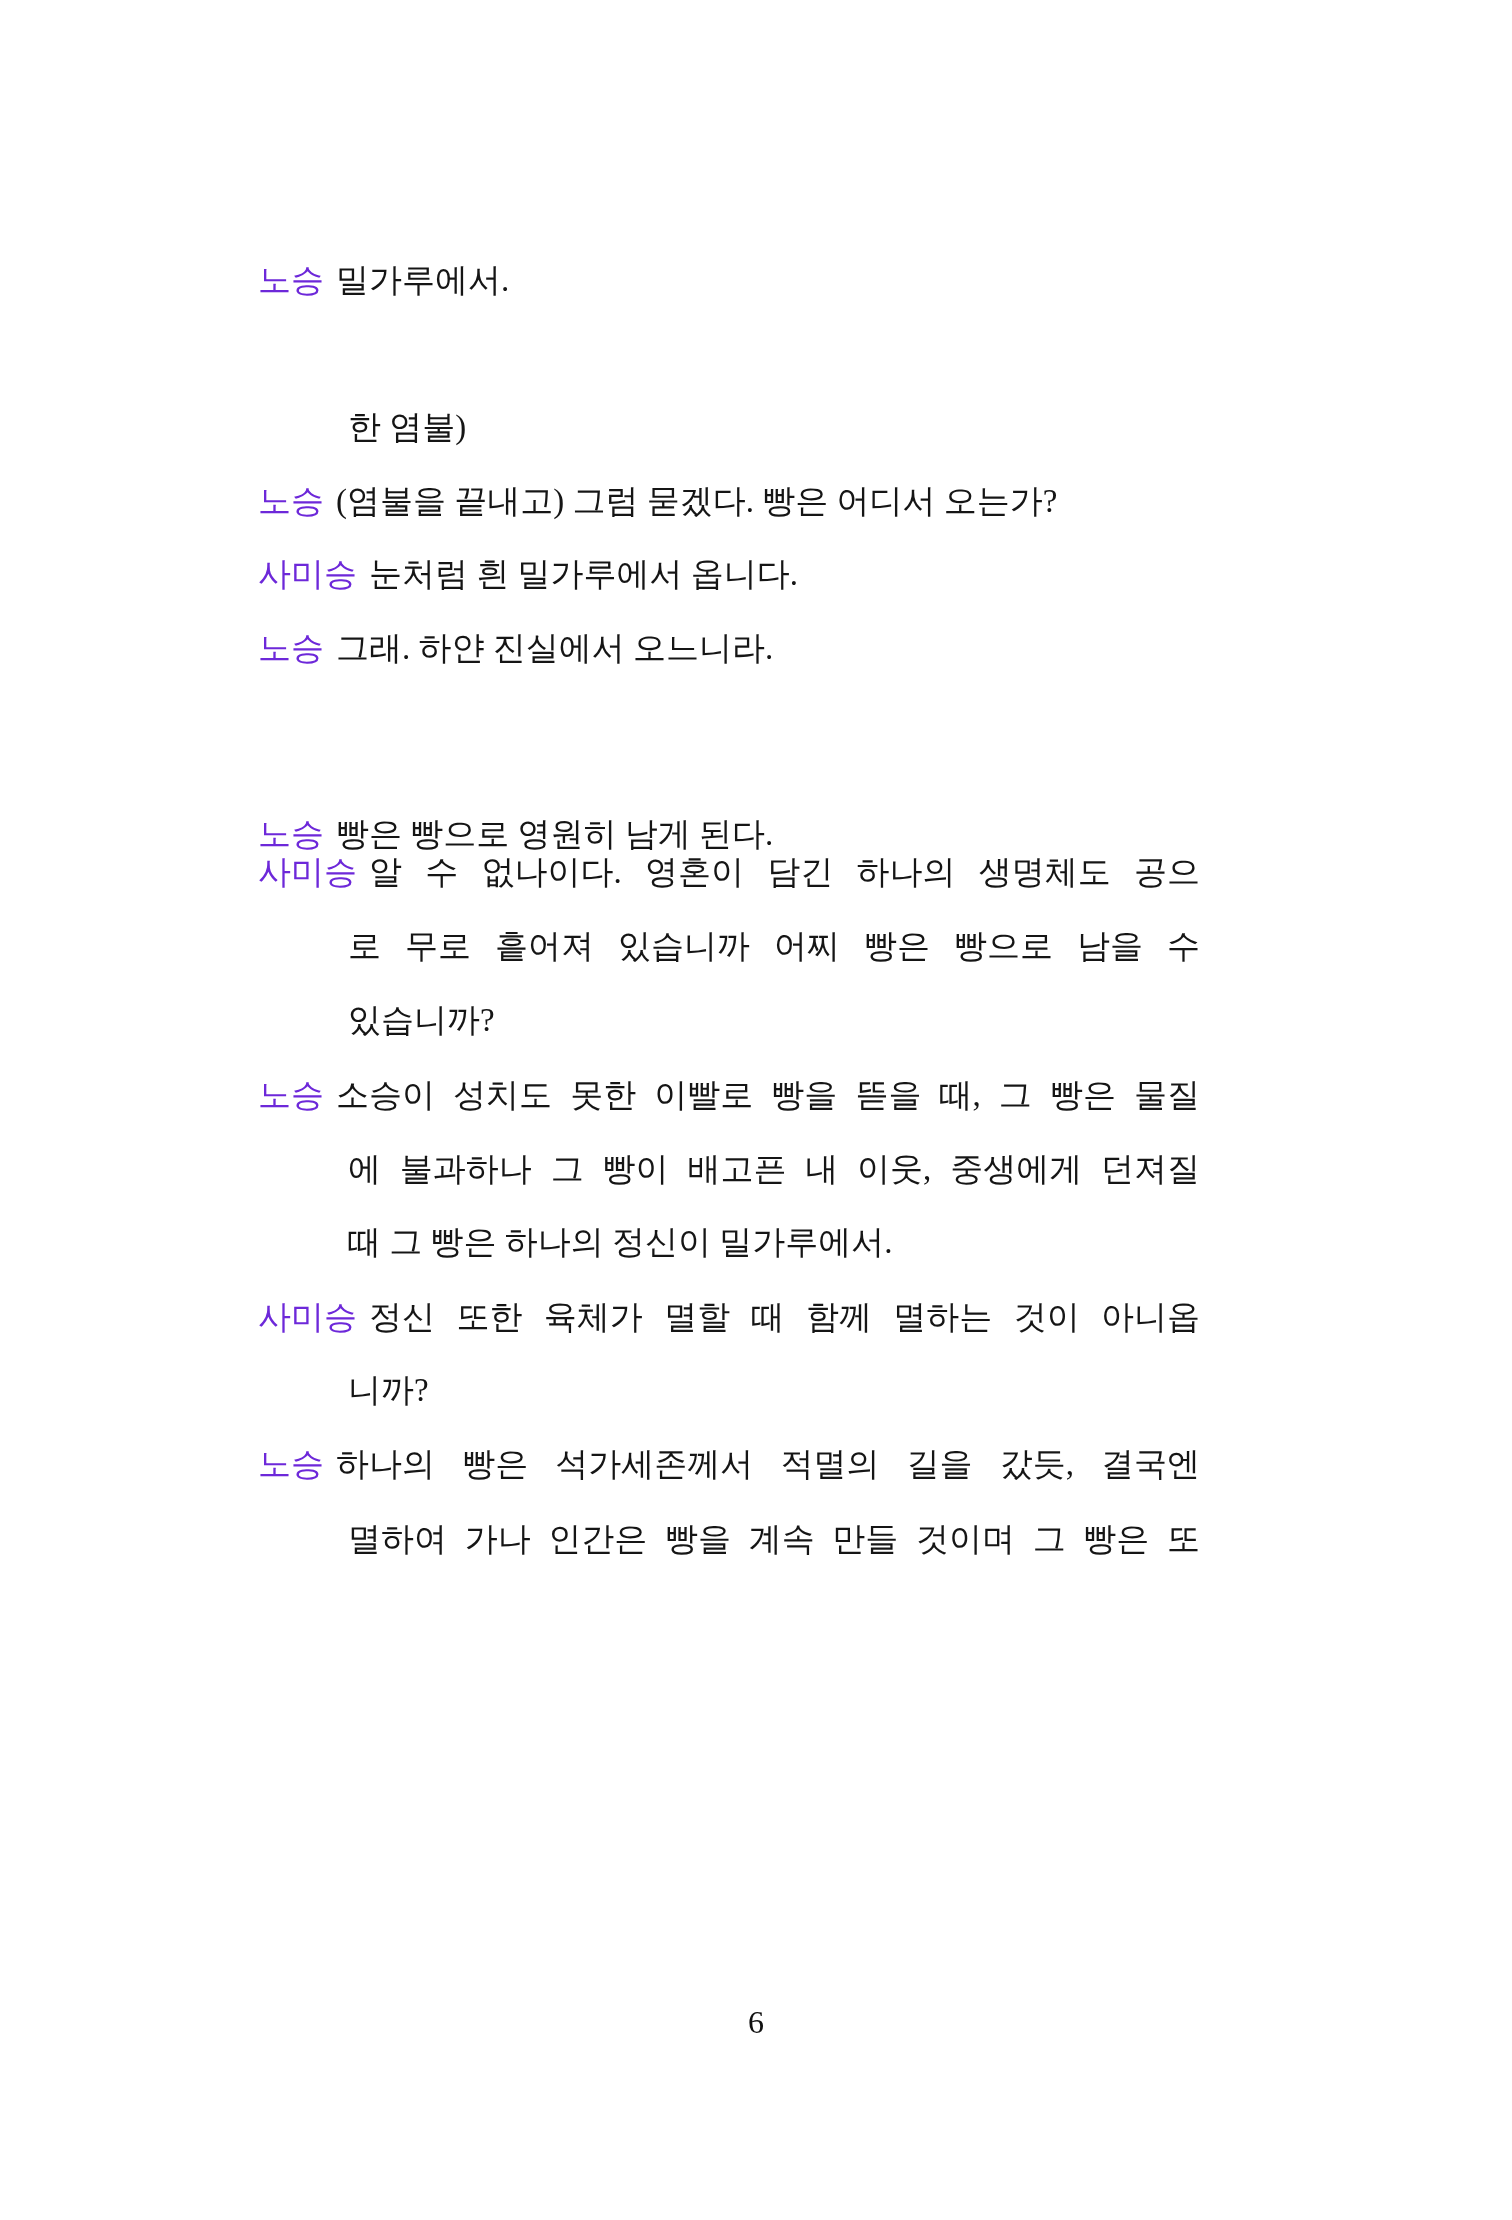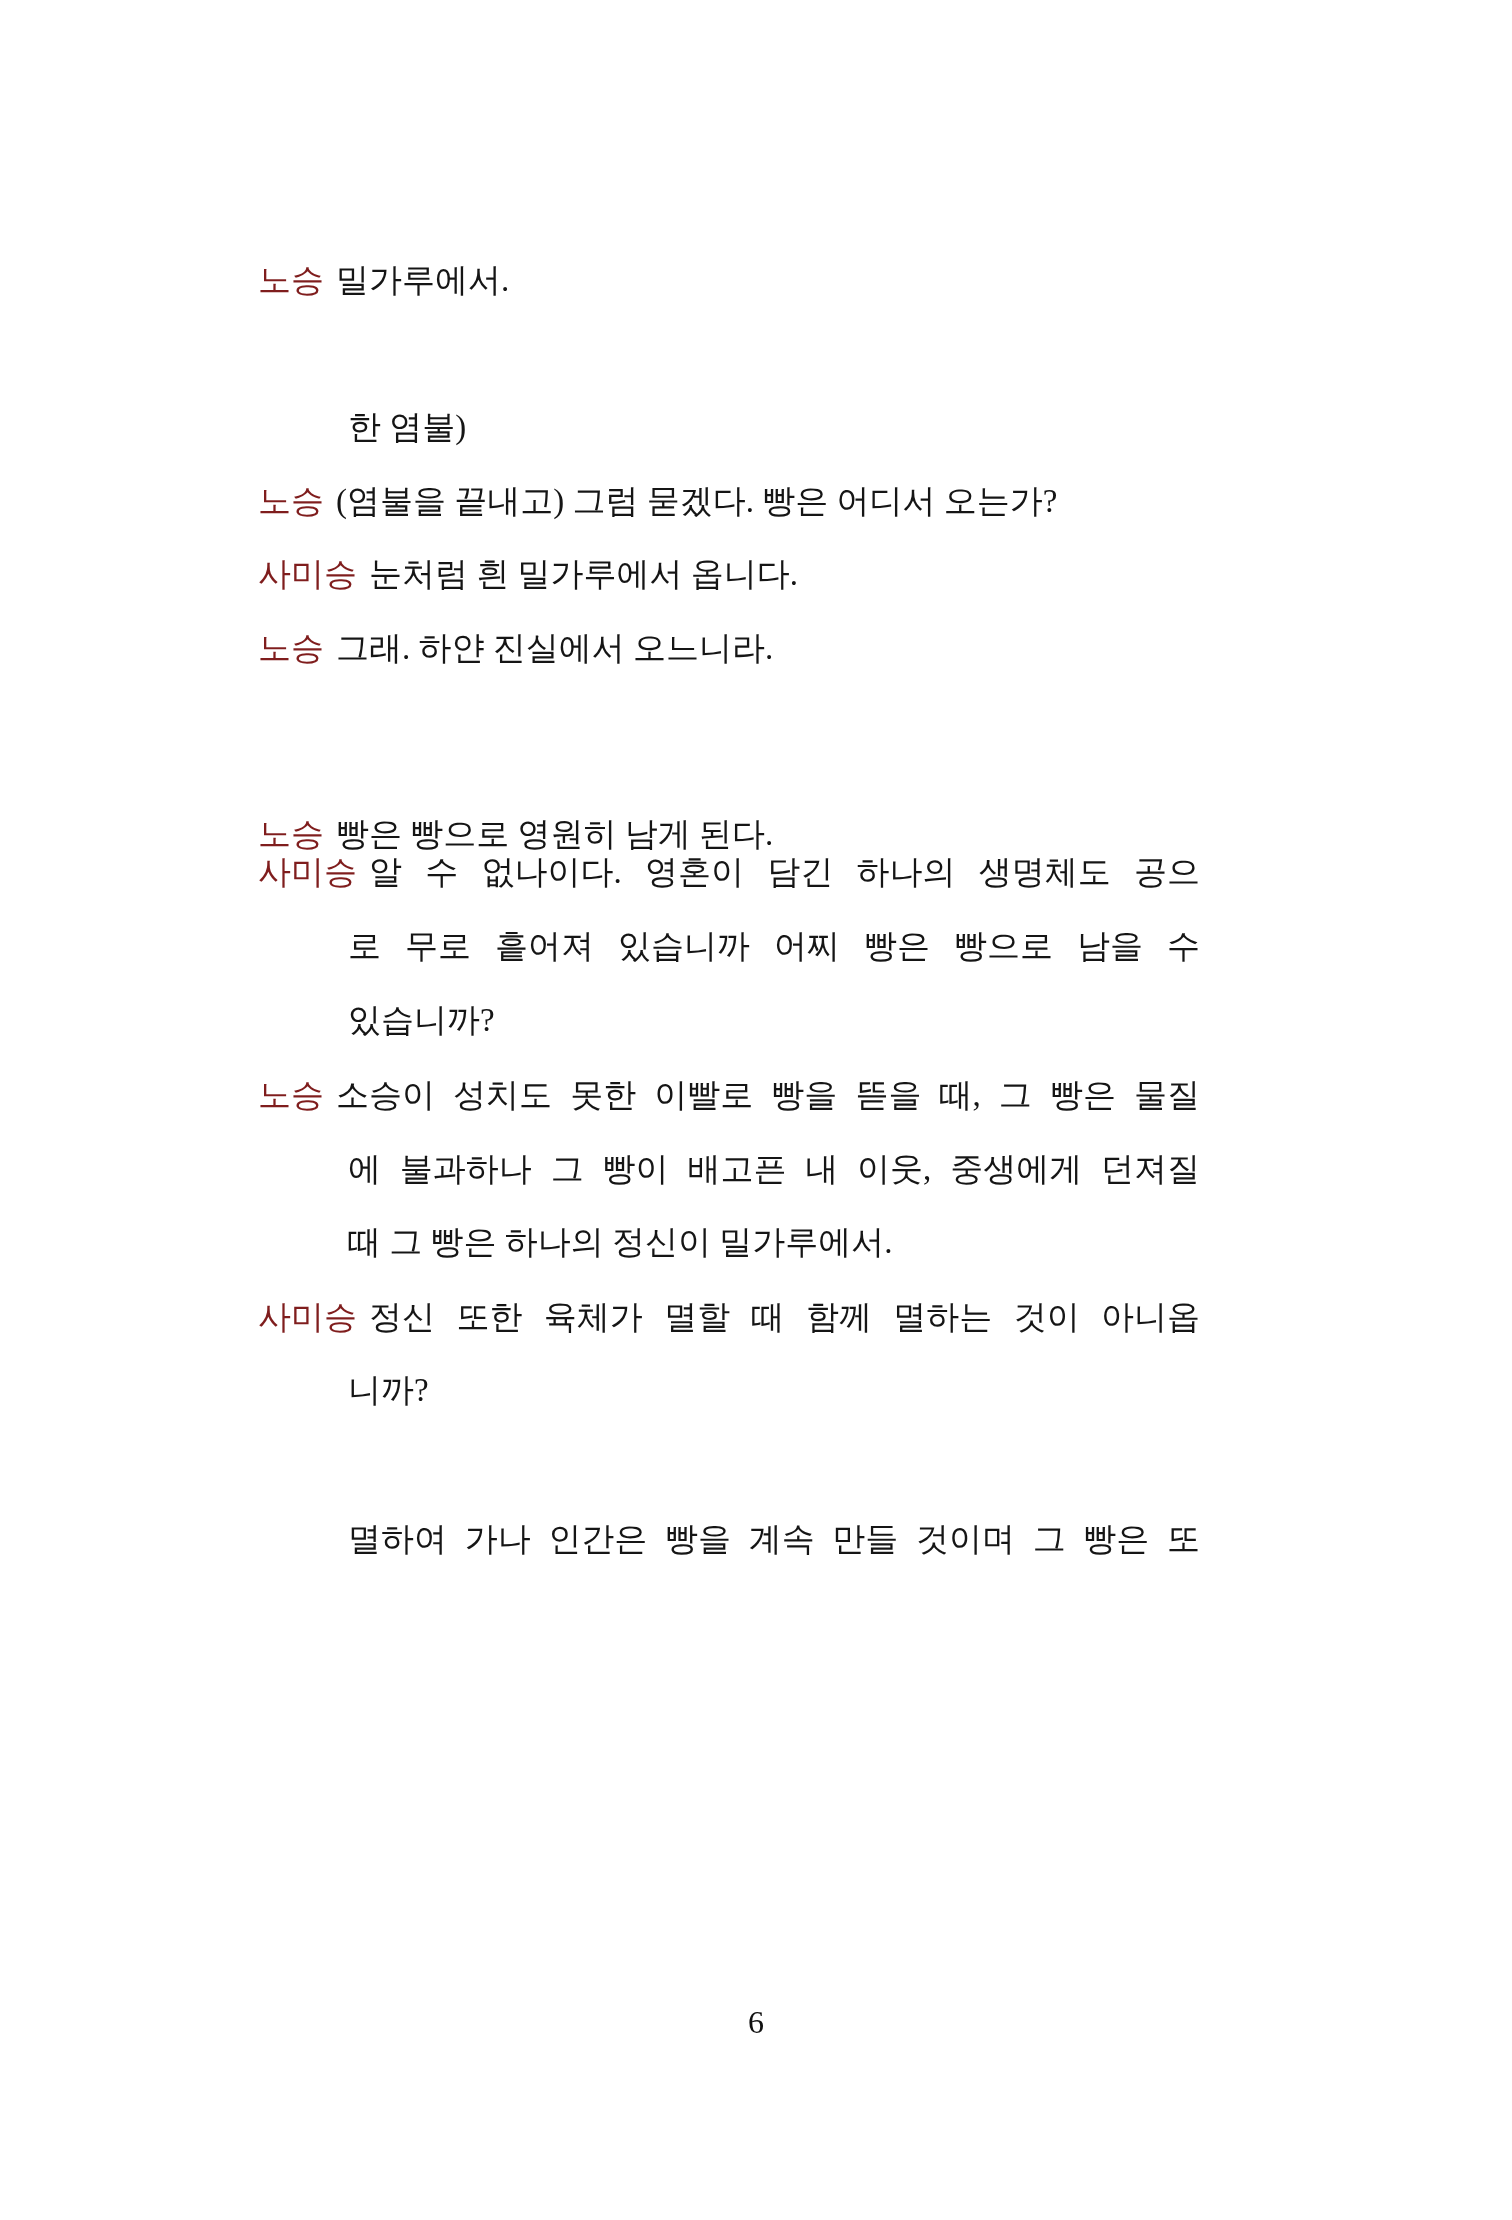--- a/index.html
+++ b/index.html
@@ -12,21 +12,21 @@
     font-size: 33px;
     white-space: nowrap;
     font-family: "Liberation Serif", "DejaVu Serif", serif;
     color: #151515;
   }
   .line.first { left: 258px; width: 942px; }
   .line.cont { left: 348px; width: 852px; }
   .line.justify { text-align: justify; text-align-last: justify; white-space: normal; overflow: hidden; }
   .speaker {
     font-family: "Liberation Sans", "DejaVu Sans", sans-serif;
-    color: #7f1d1d;
+    color: #6d28d9;
     margin-right: 12px;
   }
   .page-number {
     position: absolute;
     left: 0; width: 1512px;
     top: 2004px;
     text-align: center;
     font-family: "Liberation Serif", "DejaVu Serif", serif;
     font-size: 32px;
     color: #111111;
@@ -70,16 +70,19 @@
     <span class="speaker">노승</span><span>소승이 성치도 못한 이빨로 빵을 뜯을 때, 그 빵은 물질</span>
   </div>
   <div class="line cont justify" style="top:1147px">에 불과하나 그 빵이 배고픈 내 이웃, 중생에게 던져질</div>
   <div class="line cont" style="top:1220px">때 그 빵은 하나의 정신이 밀가루에서.</div>
 
   <div class="line first justify" style="top:1295px">
     <span class="speaker">사미승</span><span>정신 또한 육체가 멸할 때 함께 멸하는 것이 아니옵</span>
   </div>
   <div class="line cont" style="top:1368px">니까?</div>
 
+  <div class="line first justify" style="top:1442px">
+    <span class="speaker">노승</span><span>하나의 빵은 석가세존께서 적멸의 길을 갔듯, 결국엔</span>
+  </div>
   <div class="line cont justify" style="top:1517px">멸하여 가나 인간은 빵을 계속 만들 것이며 그 빵은 또</div>
 
   <div class="page-number">6</div>
 </div>
 
 </body></html>

